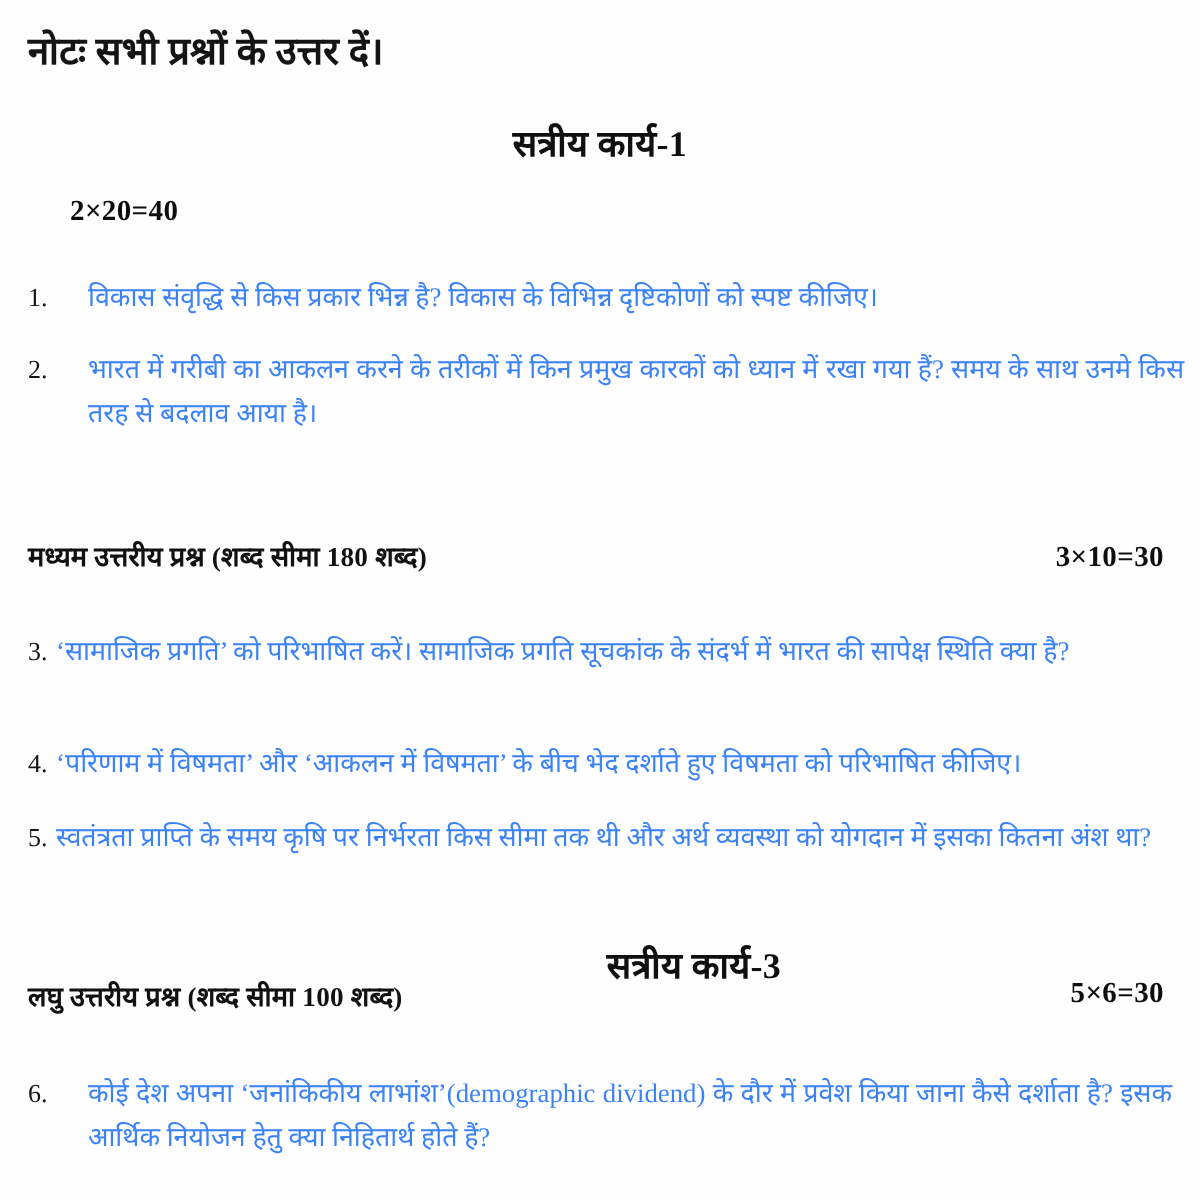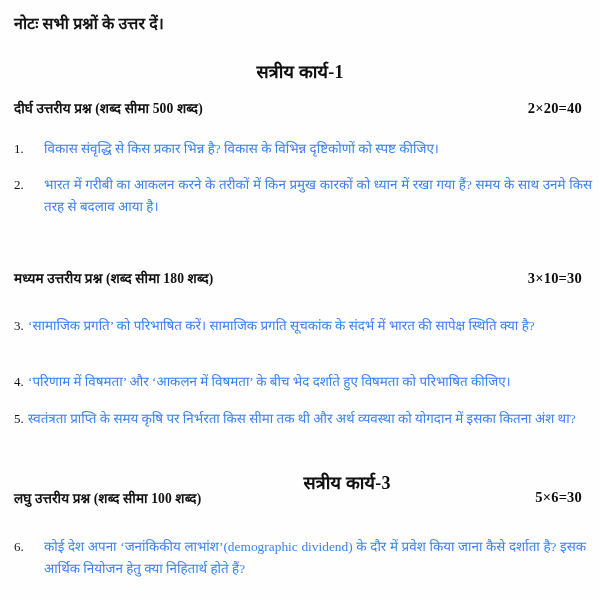--- a/index.html
+++ b/index.html
@@ -22,21 +22,21 @@
     padding: 0;
     position: relative;
     background: #fefefe;
   }
 
   
   .note-line {
     position: absolute;
     left: 14px;
     top: 12px;
-    font-size: 16px;
+    font-size: 19px;
     font-weight: 600;
     letter-spacing: 0.1px;
     color: #141414;
     white-space: nowrap;
   }
 
   .section-title {
     position: absolute;
     left: 0;
     width: 600px;
@@ -110,21 +110,20 @@
 </head>
 <body>
 
 <div class="page">
 
   <div class="note-line">नोटः सभी प्रश्नों के उत्तर दें।</div>
 
   <div class="section-title" style="top:59px;">सत्रीय कार्य-1</div>
 
   <div class="marks-row" style="top:98px;">
-    <span class="marks-label">दीर्घ उत्तरीय प्रश्न (शब्द सीमा 500 शब्द)</span>
     <span class="marks-value latin">2×20=40</span>
   </div>
 
   <div class="question q-indent-wide" style="top:138px; width:556px;">
     <span class="q-num">1.</span>
     <span class="q-text">विकास संवृद्धि से किस प्रकार भिन्न है? विकास के विभिन्न दृष्टिकोणों को स्पष्ट कीजिए।</span>
   </div>
 
   <div class="question q-indent-wide" style="top:174px; width:578px;">
     <span class="q-num">2.</span>

